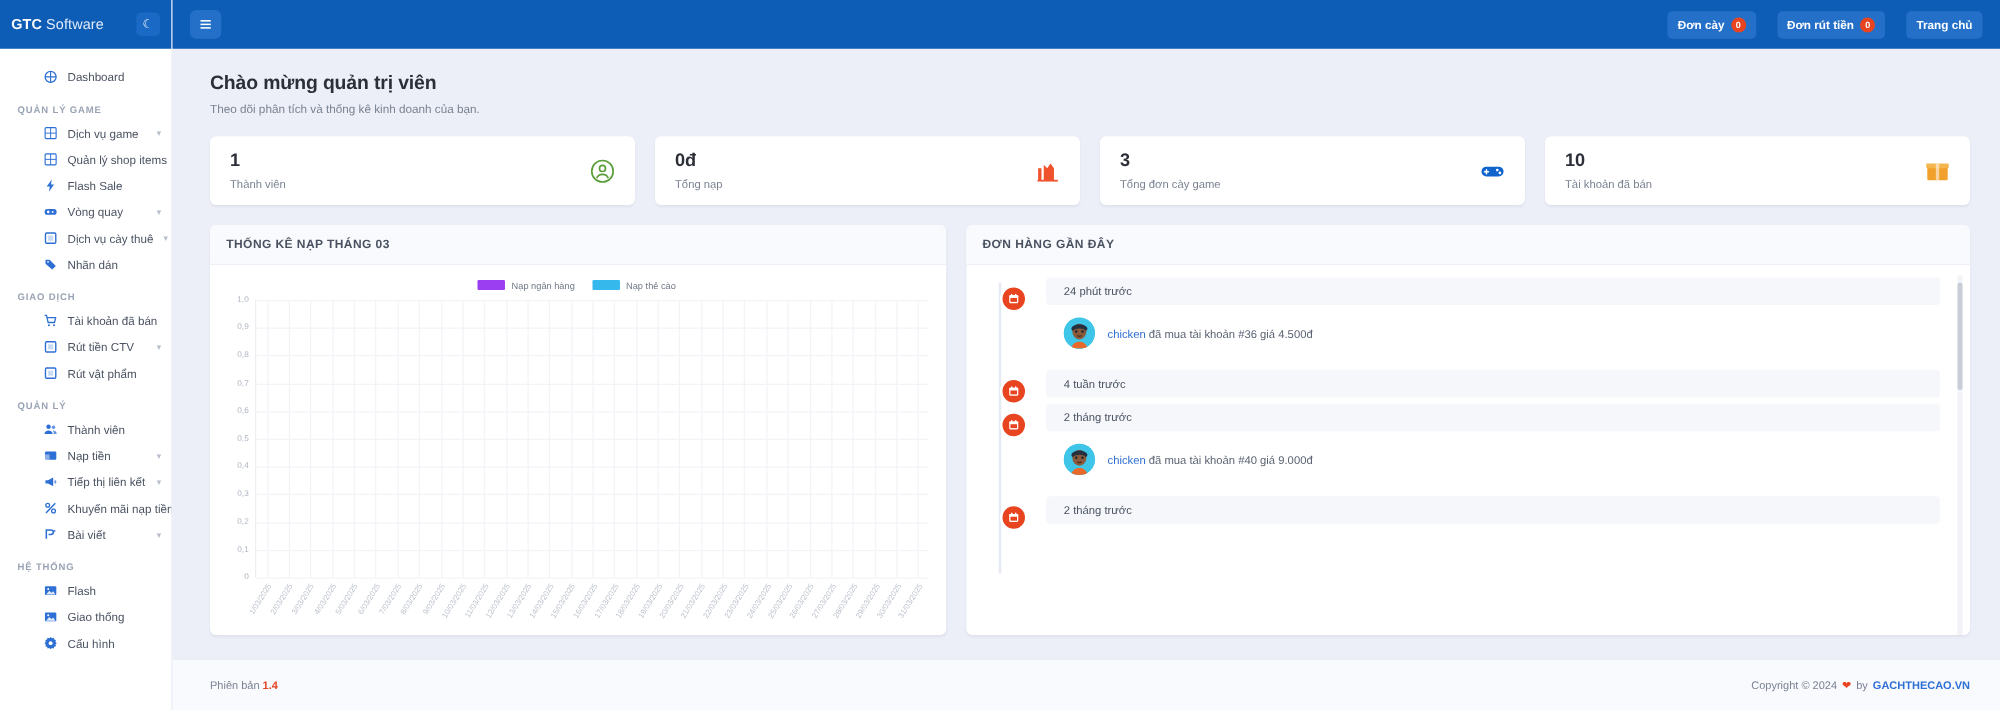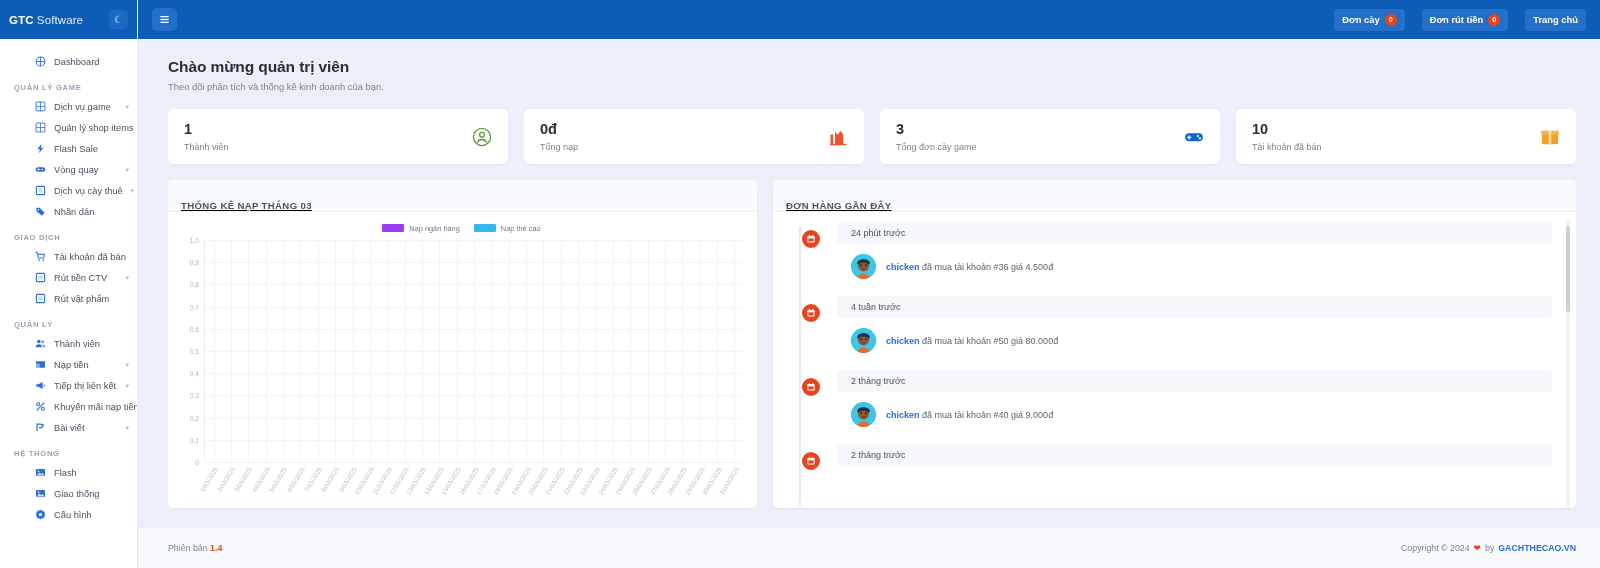--- a/index.html
+++ b/index.html
@@ -87,21 +87,21 @@
   
   .panels { display: flex; gap: 16px; margin-top: 16px; }
   .panel {
     background: #fff; border-radius: 5px; box-shadow: 0 1px 2px rgba(30,40,70,.06);
     overflow: hidden; display: flex; flex-direction: column;
   }
   .panel-chart { flex: 0 0 589px; height: 328px; }
   .panel-orders { flex: 1; height: 328px; }
   .panel-head {
     height: 32px; background: #f8fafd; border-bottom: 1px solid #edf1f7;
-    display: flex; align-items: flex-end; padding: 0 13px; text-decoration: underline;
+    display: flex; align-items: center; padding: 0 13px;
   }
   .panel-title { font-size: 9.6px; font-weight: 700; color: #4a5261; letter-spacing: .35px; }
 
   
   .chart-body { flex: 1; position: relative; padding: 8px 12px 4px 10px; }
   .legend { display: flex; justify-content: center; gap: 14px; align-items: center; height: 16px; }
   .legend-item { display: flex; align-items: center; gap: 5px; }
   .legend-swatch { width: 22px; height: 8px; border-radius: 1px; }
   .legend-txt { font-size: 7.4px; color: #6f7787; }
   .plot { position: relative; height: 240px; margin-top: 4px; }
@@ -143,21 +143,21 @@
   .tl-time {
     background: #f5f7fb; border-radius: 3px; height: 22px; display: flex;
     align-items: center; padding: 0 14px; font-size: 9px; color: #4a5261;
   }
   .tl-row { display: flex; align-items: center; gap: 10px; padding: 10px 0 12px 14px; }
   .avatar {
     width: 25px; height: 25px; border-radius: 50%; flex: 0 0 25px; overflow: hidden;
     background: #3ec5e8; position: relative;
   }
   .tl-text { font-size: 9px; color: #5b6372; }
-  .tl-text .user { color: #2d6fd4; font-weight: 700; }
+  .tl-text .user { color: #2d6fd4; font-weight: 400; }
   .orders-scrollbar {
     position: absolute; right: 6px; top: 8px; width: 4px; height: 290px;
     background: #f1f3f7; border-radius: 2px;
   }
   .orders-thumb {
     position: absolute; top: 6px; left: 0; width: 4px; height: 86px;
     background: #c9ced8; border-radius: 2px; cursor: pointer;
   }
 
   
@@ -602,32 +602,20 @@
                     <svg viewBox="0 0 16 16">
                       <rect x="2.2" y="3.4" width="11.6" height="10.2" rx="1.3" fill="#fff"></rect>
                       <rect x="2.2" y="3.4" width="11.6" height="2.6" rx="1.3" fill="#fff"></rect>
                       <rect x="4.6" y="1.6" width="1.7" height="3" rx=".8" fill="#fff"></rect>
                       <rect x="9.7" y="1.6" width="1.7" height="3" rx=".8" fill="#fff"></rect>
                       <rect x="3.8" y="7" width="8.4" height="5" fill="#e8441f"></rect>
                     </svg>
                   </div>
                   <div class="tl-card">
                     <div class="tl-time">4 tuần trước</div>
-                    <div class="tl-row">
-                      <div class="avatar"><svg viewBox="0 0 40 40" width="25" height="25">
-                          <circle cx="20" cy="20" r="20" fill="#3ec5e8"></circle>
-                          <ellipse cx="20" cy="18" rx="9" ry="10" fill="#8a5a3b"></ellipse>
-                          <path d="M10 13c3-6 17-6 20 0 1 3-2 4-2 4-2-4-14-4-16 0 0 0-3-1-2-4z" fill="#26313f"></path>
-                          <circle cx="16" cy="18" r="1.6" fill="#1d2530"></circle>
-                          <circle cx="24" cy="18" r="1.6" fill="#1d2530"></circle>
-                          <path d="M17 23c2 1.6 4 1.6 6 0" stroke="#4a2f1e" stroke-width="1.4" fill="none"></path>
-                          <path d="M9 40c2-7 7-9 11-9s9 2 11 9z" fill="#e76a2b"></path>
-                        </svg></div>
-                      <div class="tl-text"><span class="user">chicken</span><span> đã mua tài khoản #50 giá 80.000đ</span></div>
-                    </div>
                   </div>
                 </div>
                 <div class="tl-group">
                   <div class="tl-dot">
                     <svg viewBox="0 0 16 16">
                       <rect x="2.2" y="3.4" width="11.6" height="10.2" rx="1.3" fill="#fff"></rect>
                       <rect x="2.2" y="3.4" width="11.6" height="2.6" rx="1.3" fill="#fff"></rect>
                       <rect x="4.6" y="1.6" width="1.7" height="3" rx=".8" fill="#fff"></rect>
                       <rect x="9.7" y="1.6" width="1.7" height="3" rx=".8" fill="#fff"></rect>
                       <rect x="3.8" y="7" width="8.4" height="5" fill="#e8441f"></rect>

